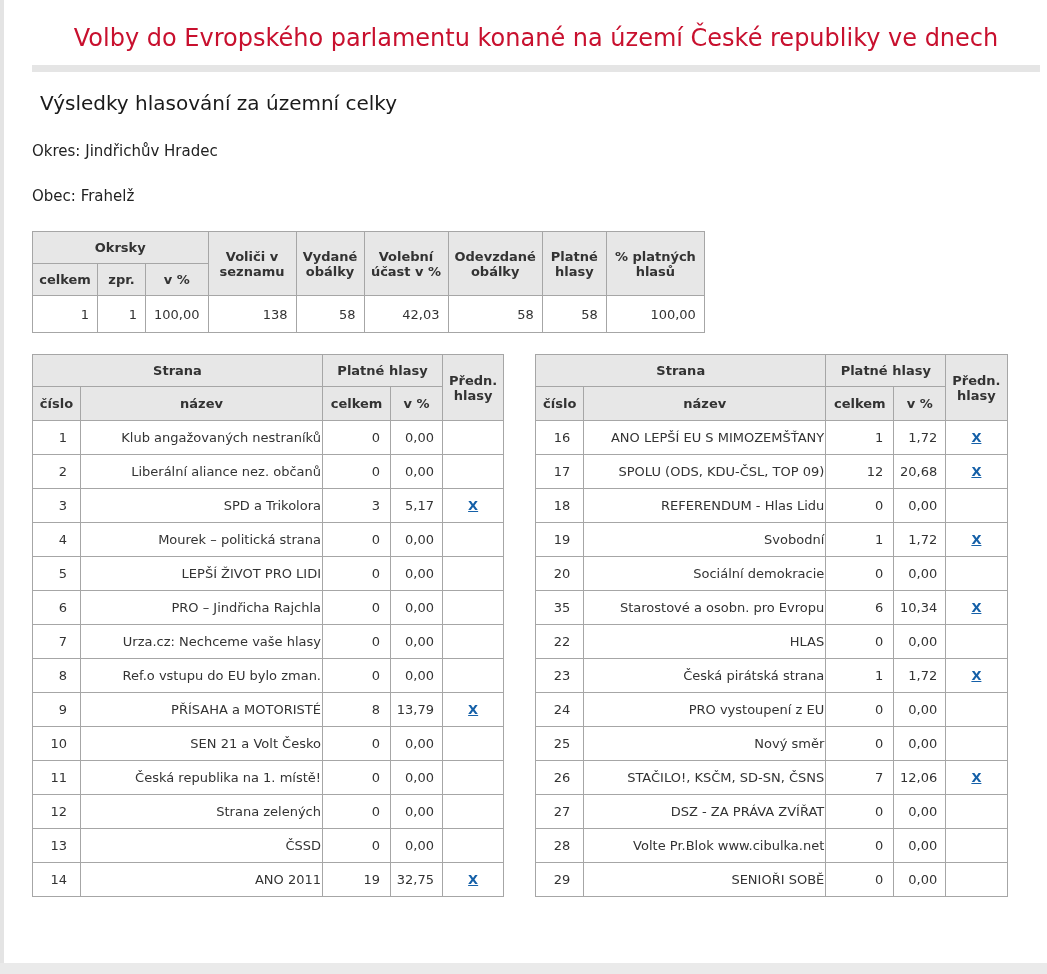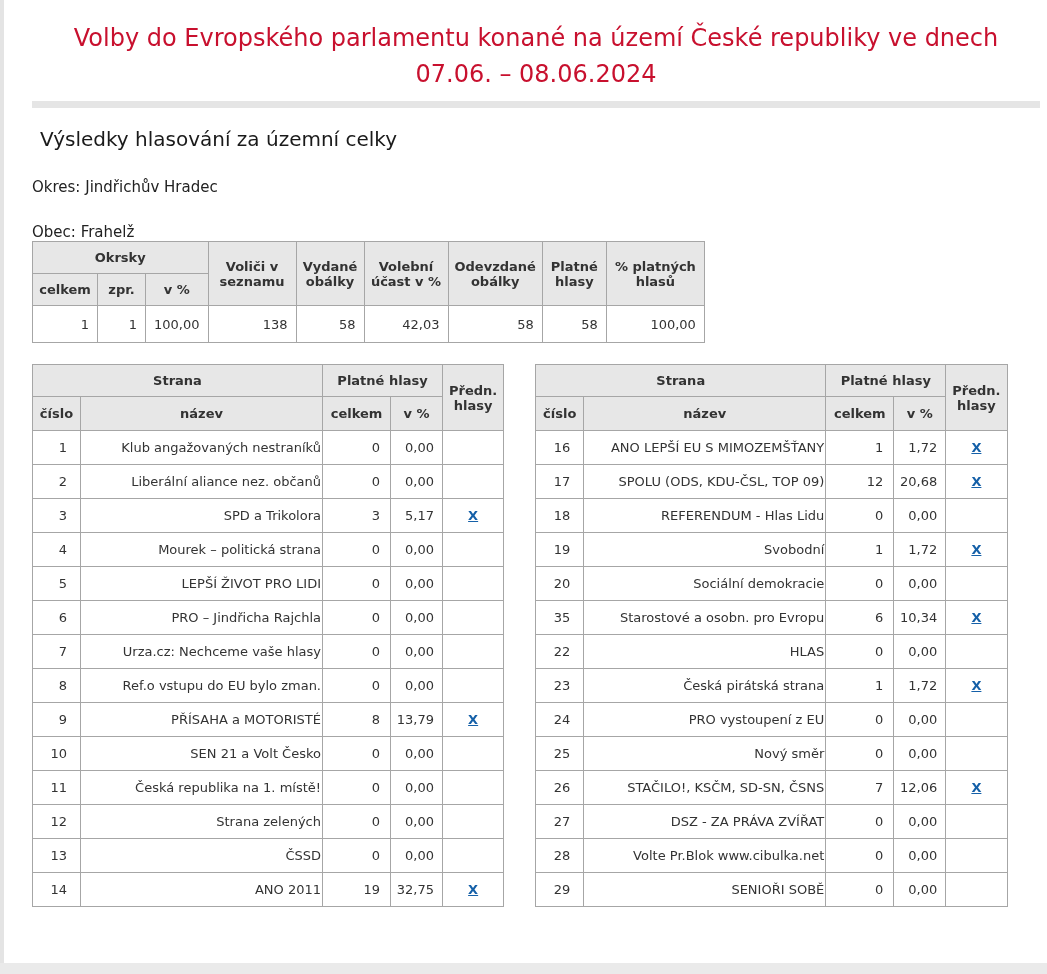--- a/index.html
+++ b/index.html
@@ -16,21 +16,21 @@
 
   h2.section{margin:19px 0 0 8px;font-size:20px;font-weight:400;color:#1a1a1a;}
   p.region{margin:27px 0 0 0;font-size:15px;color:#222;}
 
   table{border-collapse:collapse;font-size:13px;table-layout:fixed;}
   th,td{border:1px solid #a6a6a6;overflow:hidden;}
   th{background:var(--header-bg,#e7e7e7);font-weight:bold;color:#333;
      text-align:center;vertical-align:middle;padding:3px 6px;}
   td{background:#fff;vertical-align:middle;}
 
-  .summary{}
+  .summary{margin-top:26px;}
   .summary th{height:25px;}
   .summary td{height:30px;text-align:right;padding:3px 8px;}
 
   .tables-row{display:flex;gap:31px;margin-top:21px;}
   .party thead tr.r1 th{height:25px;}
   .party thead tr.r2 th{height:27px;}
   .party td{height:31px;}
   .party td.num{text-align:right;padding-right:13px;}
   .party td.name{text-align:right;}
   .party td.total{text-align:right;padding-right:10px;}
@@ -42,21 +42,20 @@
 <body>
 
 <div class="page">
   <div class="edge-left"></div>
   <div class="edge-bottom"></div>
 
   <div class="content">
 
     <h1 class="title">
       <span>Volby do Evropského parlamentu konané na území České republiky ve dnech</span>
-      <span>07.06. – 08.06.2024</span>
     </h1>
 
     <div class="divider"></div>
 
     <h2 class="section">Výsledky hlasování za územní celky</h2>
 
     <p class="region"><span>Okres:</span> <span>Jindřichův Hradec</span></p>
     <p class="region"><span>Obec:</span> <span>Frahelž</span></p>
 
     <table class="summary">

